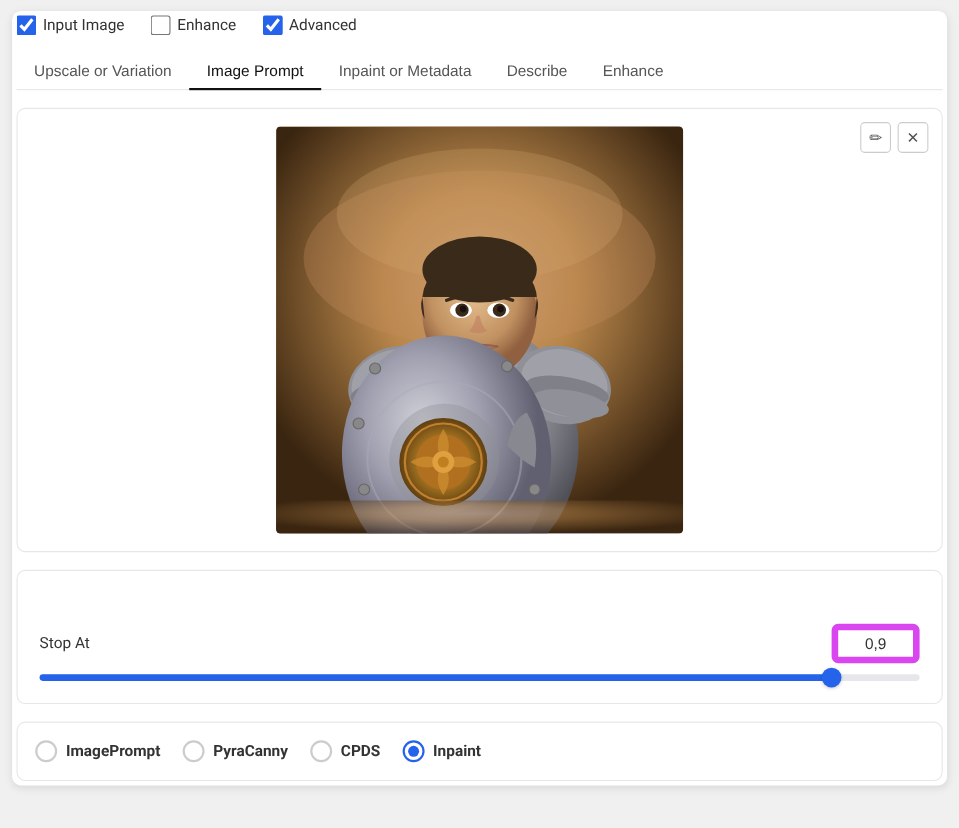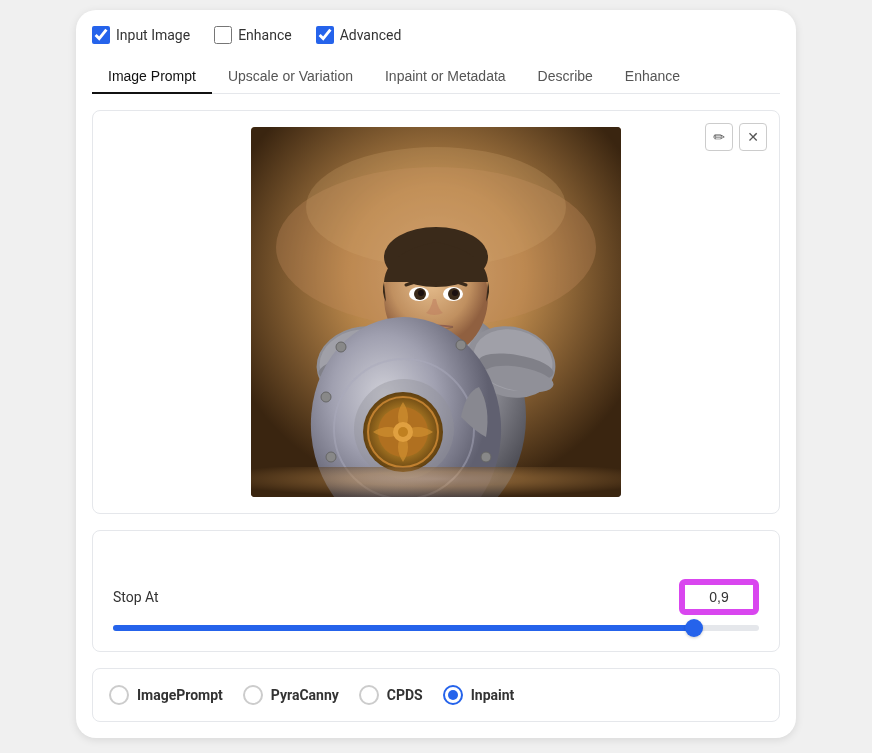--- a/index.html
+++ b/index.html
@@ -6,23 +6,23 @@
     body {
       font-family: -apple-system, BlinkMacSystemFont, 'Segoe UI', Roboto, sans-serif;
       background: #f0f0f0;
       display: flex;
       justify-content: center;
       align-items: flex-start;
       padding: 10px;
     }
     .container {
       background: #fff;
-      border-radius: 20px;
-      width: 720px;
-      padding: 16px;
+      border-radius: 8px;
+      width: 850px;
+      padding: 4px;
       box-shadow: 0 2px 8px rgba(0,0,0,0.1);
     }
 
     
     .top-row {
       display: flex;
       align-items: center;
       gap: 24px;
       margin-bottom: 16px;
     }
@@ -230,22 +230,22 @@
       <input type="checkbox" style="">
       <span class="checkbox-label">Enhance</span>
     </label>
     <label class="checkbox-group">
       <input type="checkbox" checked="" style="">
       <span class="checkbox-label">Advanced</span>
     </label>
   </div>
 
   <div class="tabs">
+    <button class="tab">Upscale or Variation</button>
     <button class="tab active">Image Prompt</button>
-    <button class="tab">Upscale or Variation</button>
     <button class="tab">Inpaint or Metadata</button>
     <button class="tab">Describe</button>
     <button class="tab">Enhance</button>
   </div>
 
   <div class="image-card">
     <div class="image-actions">
       <button class="icon-btn">
         <span>✏</span>
       </button>

